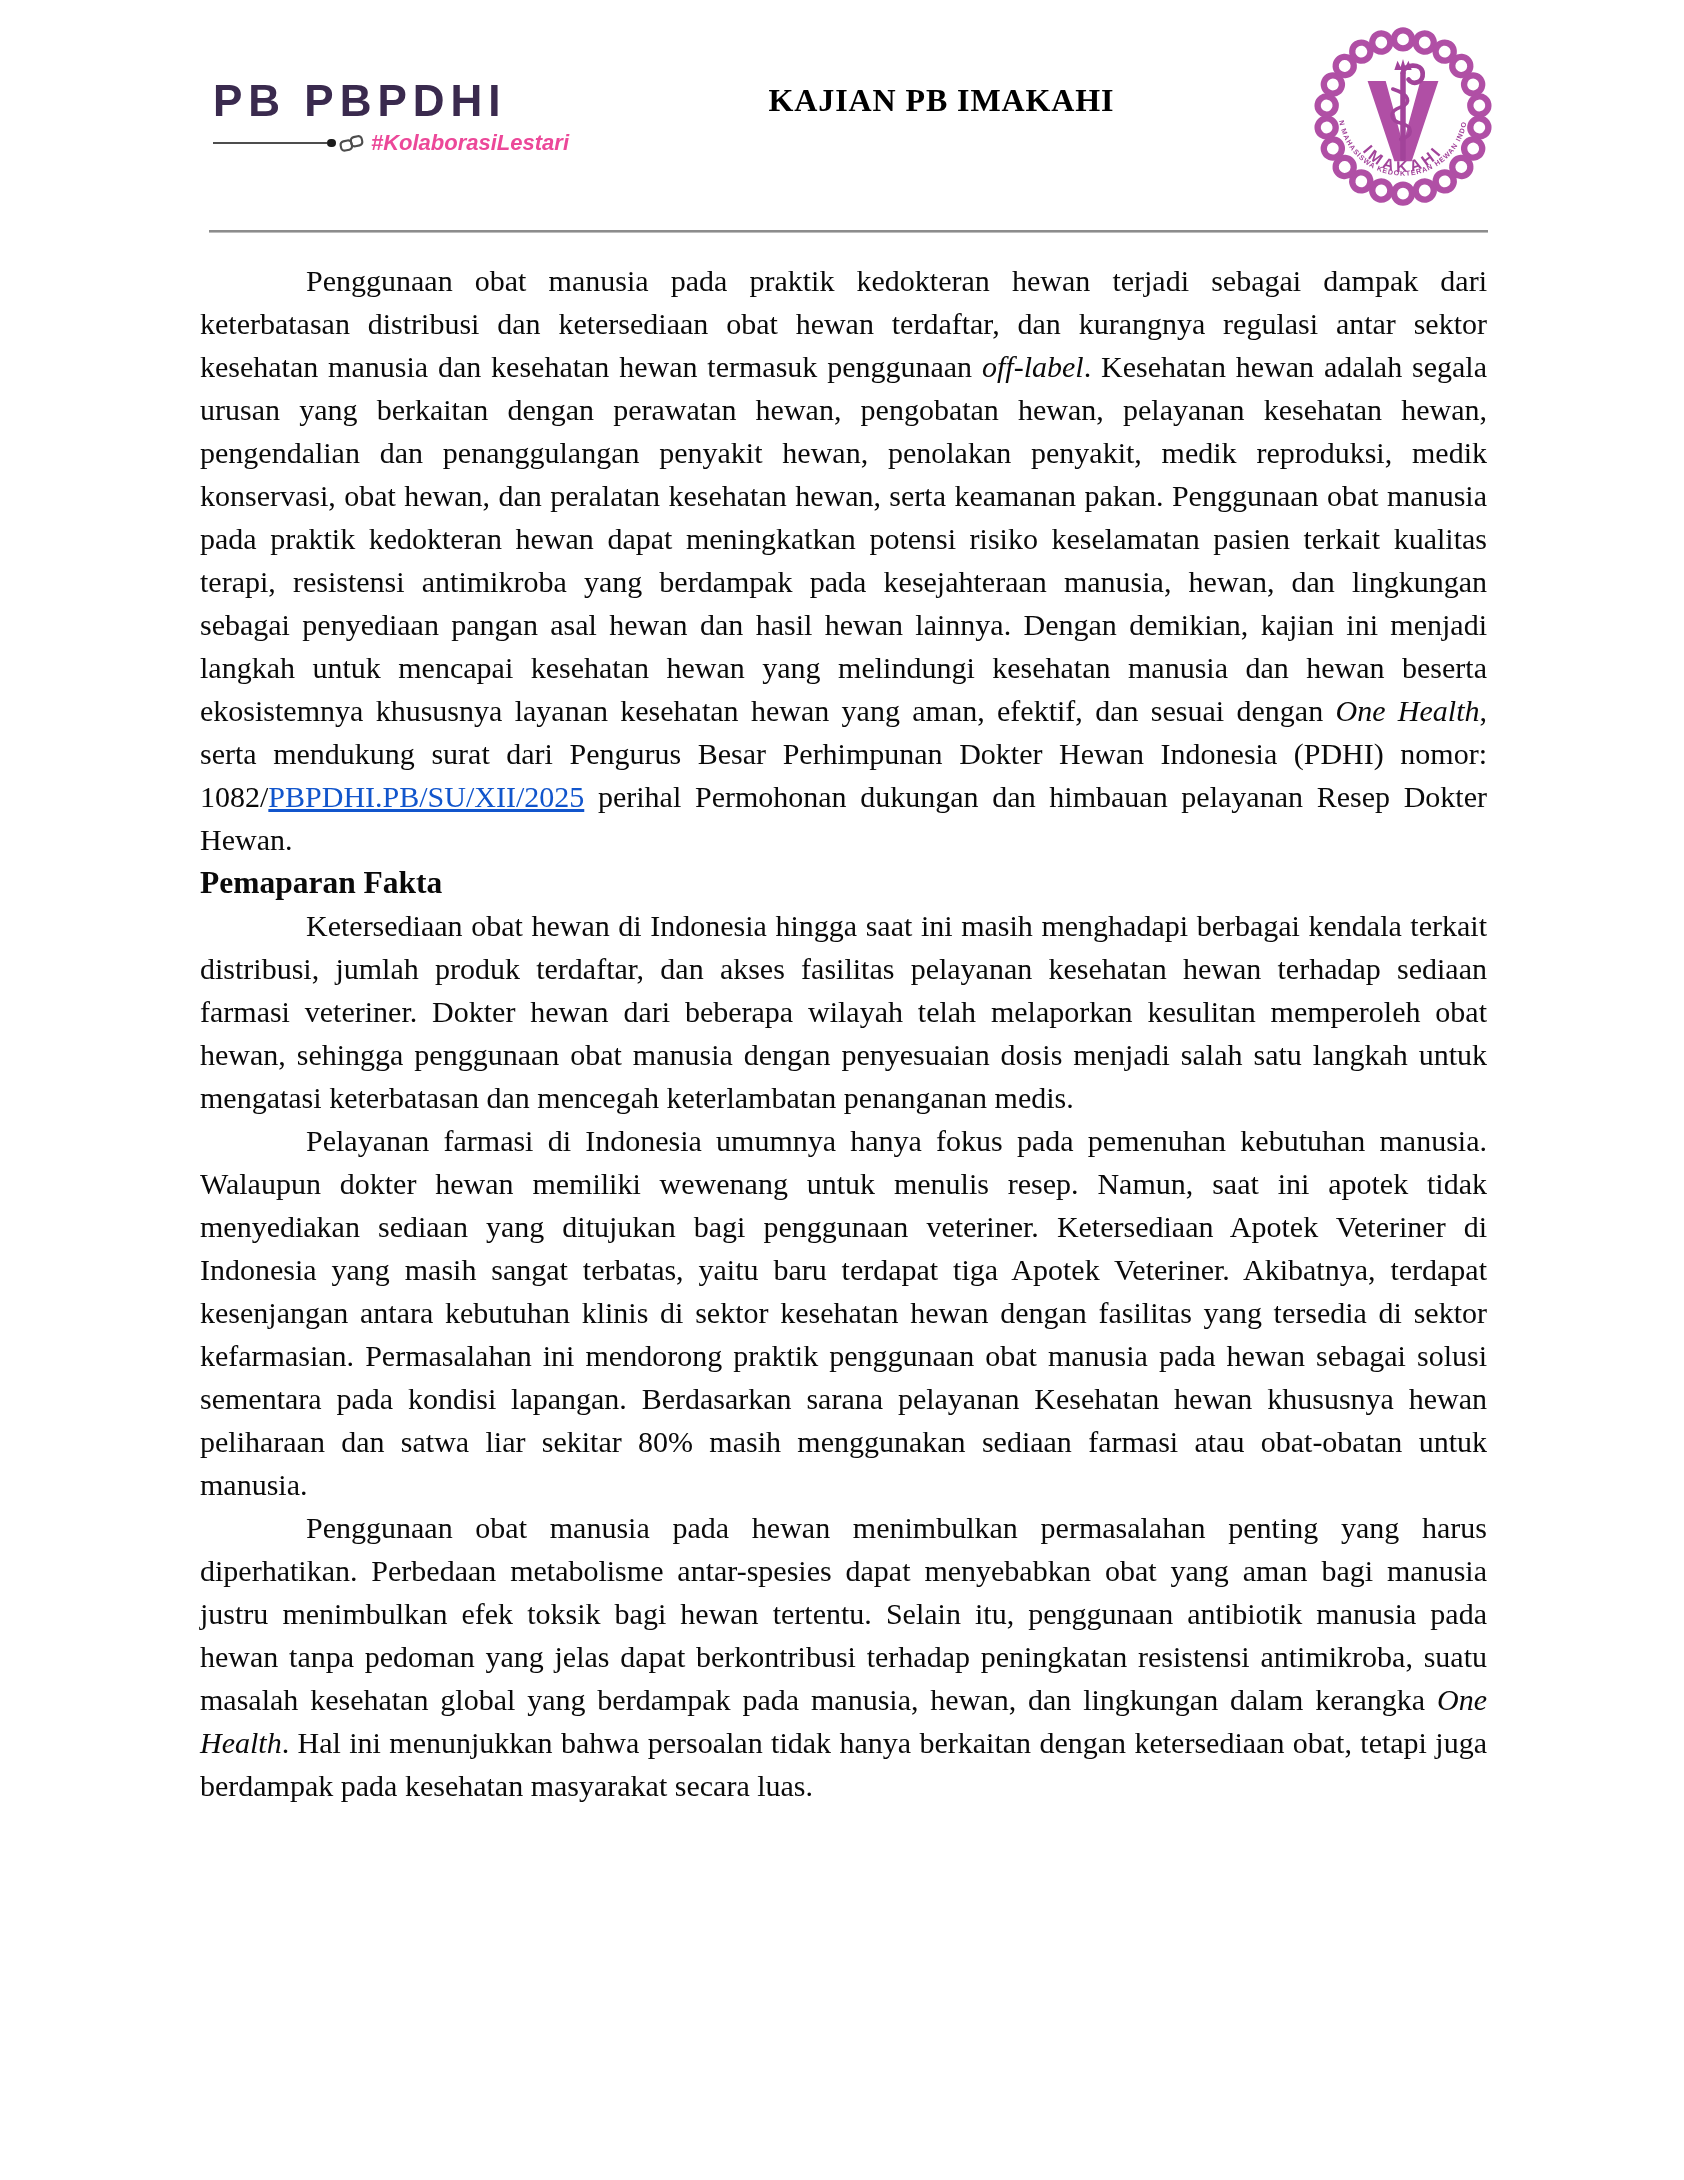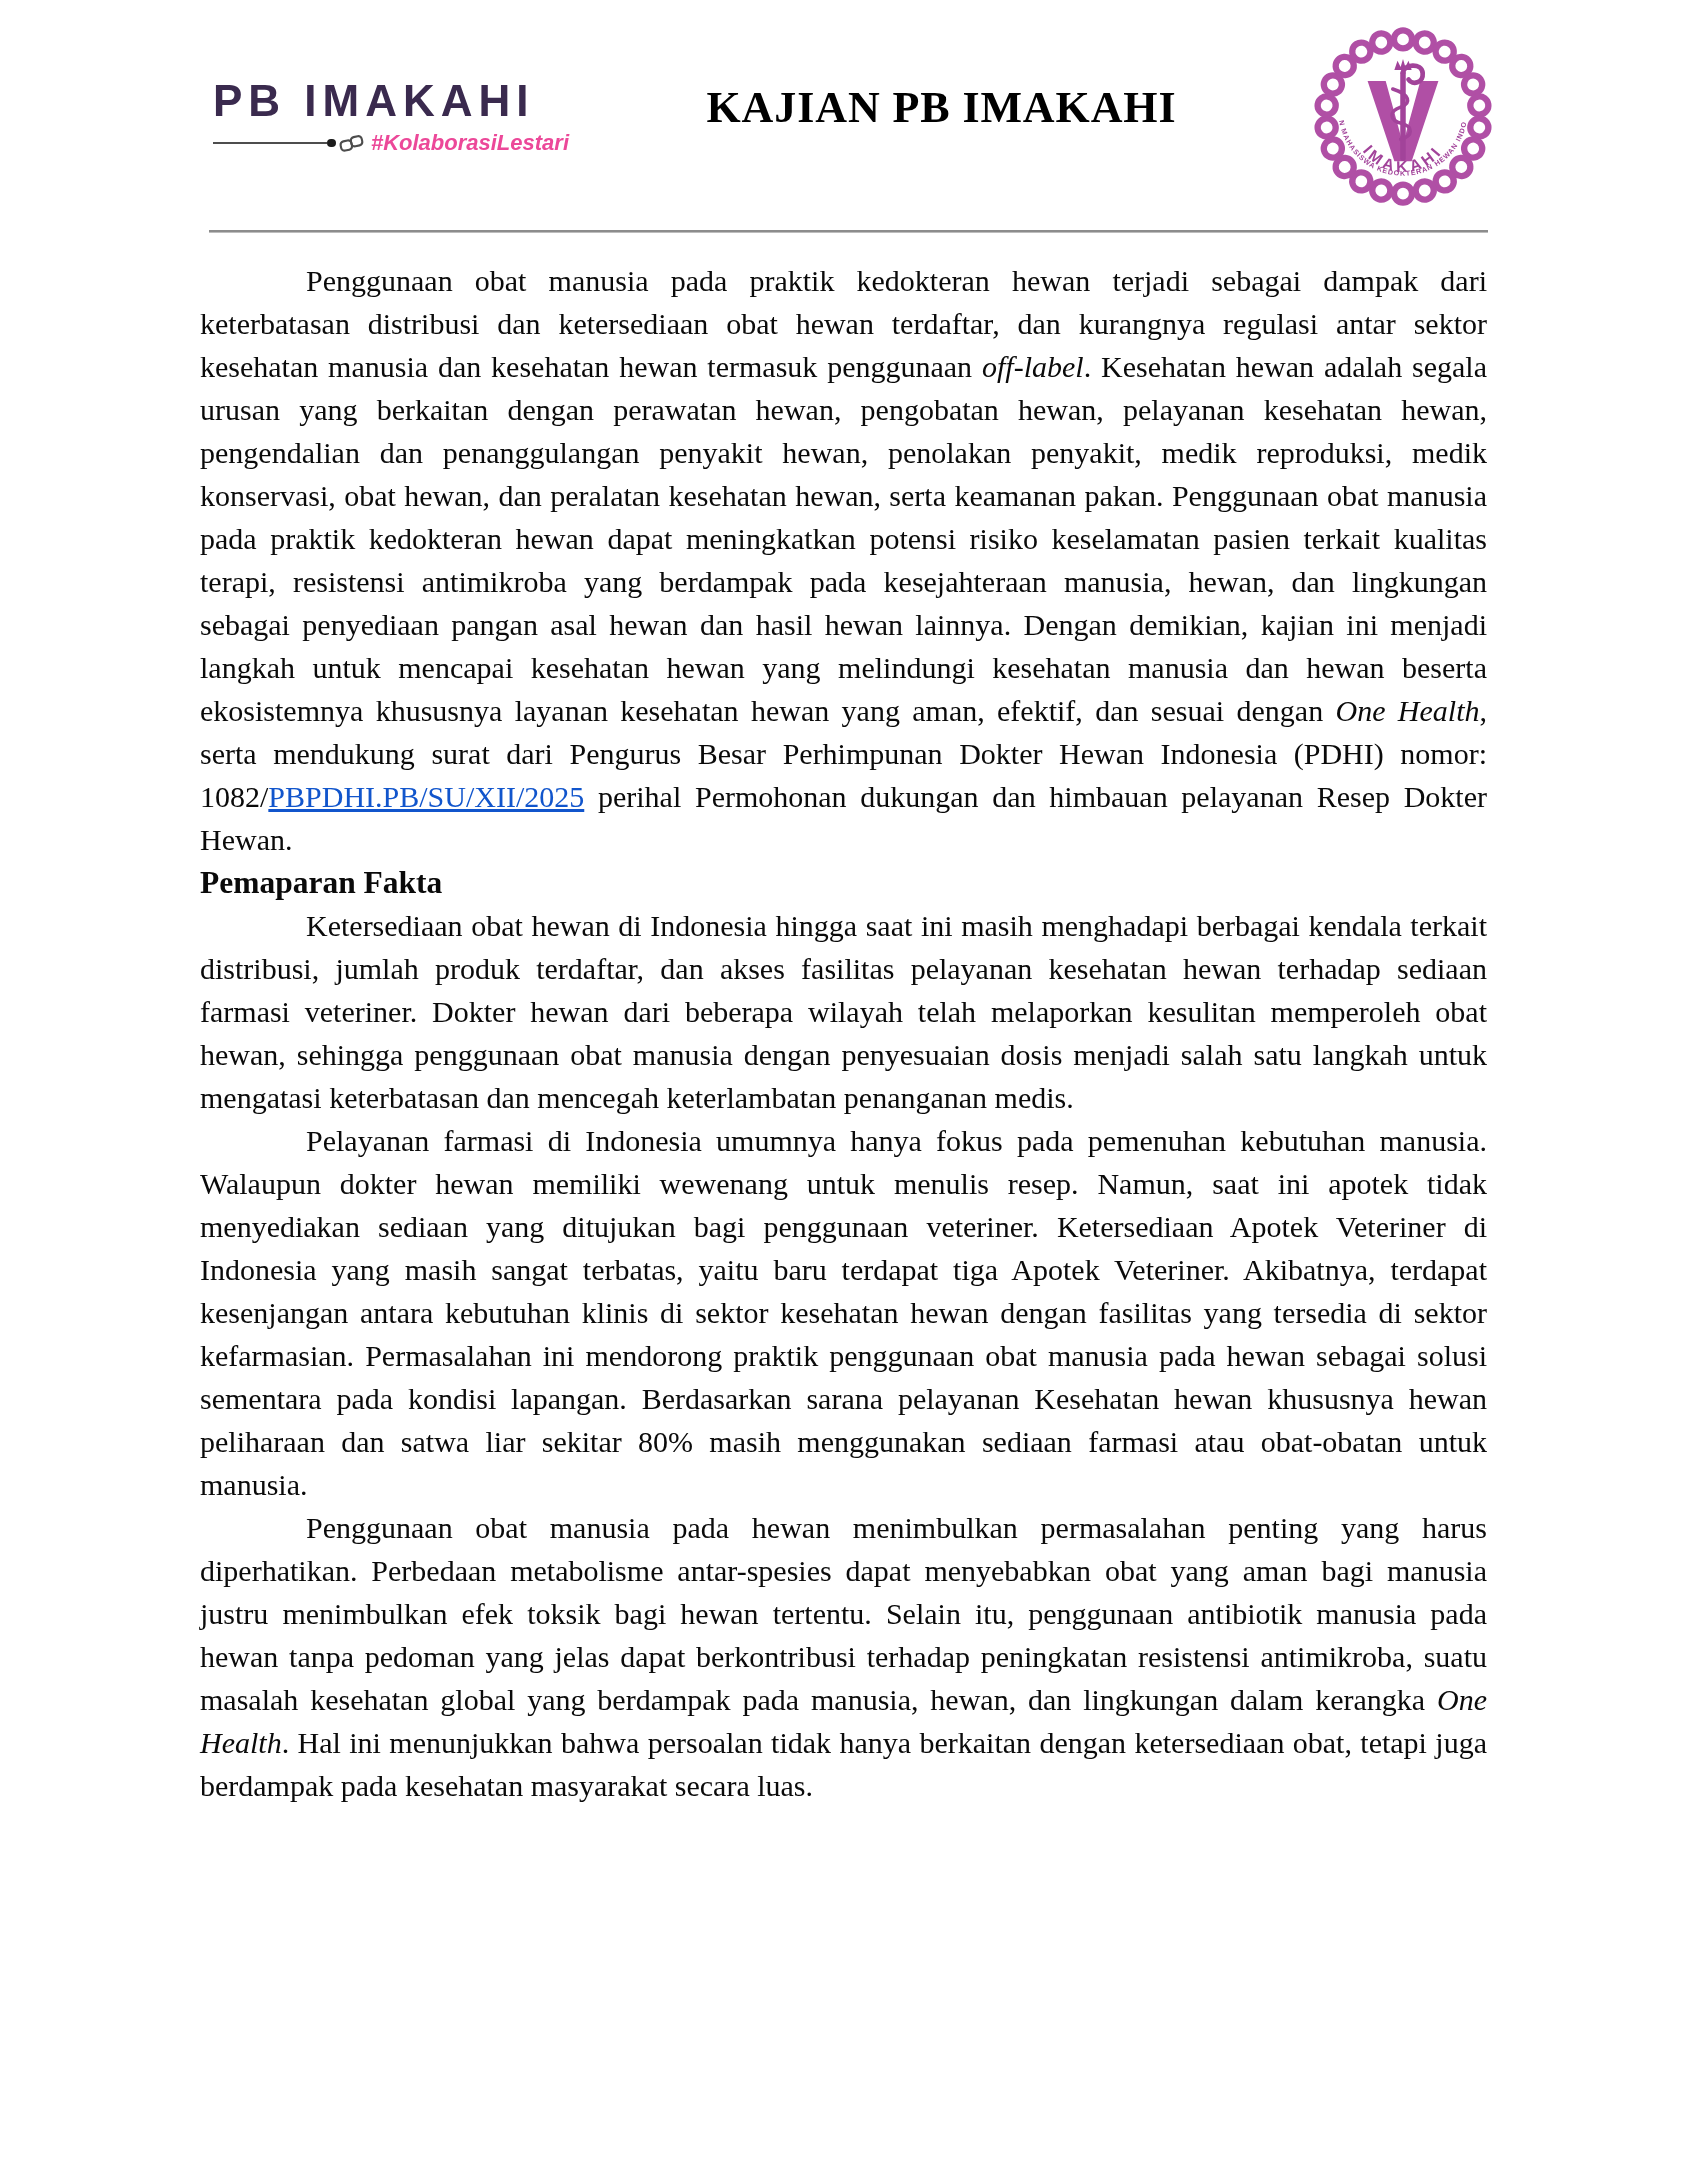--- a/index.html
+++ b/index.html
@@ -50,21 +50,21 @@
     font-style:italic;
     font-weight:700;
     font-size:22px;
     color:#ec4899;
     white-space:nowrap;
   }
   .doc-title{
     flex:1;
     text-align:center;
     margin-top:56px;
-    font-size:44px;
+    font-size:32px;
     font-weight:700;
     letter-spacing:0.9px;
     font-family:"Liberation Serif", serif;
     color:#000;
   }
   .logo-right{width:198px;flex:none;}
   .emblem-svg{display:block;width:198px;height:181px;}
 
   .divider{
     height:3.4px;
@@ -99,21 +99,21 @@
   }
 </style>
 </head>
 <body>
 
 <div class="page">
 
   <div class="header">
 
     <div class="logo-left">
-      <div class="wordmark">PB IMAKAHI</div>
+      <div class="wordmark">PB PBPDHI</div>
       <div class="tagline-row">
         <div class="tagline-line"></div>
         <div class="tagline-dot"></div>
         <svg class="tagline-chain" width="29" height="19" viewBox="0 0 34 22">
           <rect x="2" y="8" width="13" height="11" rx="4" fill="none" stroke="#4d4d4d" stroke-width="2.5" transform="rotate(-12 8 13)"></rect>
           <rect x="14" y="3" width="13" height="11" rx="4" fill="none" stroke="#4d4d4d" stroke-width="2.5" transform="rotate(-12 20 8)"></rect>
         </svg>
         <div class="tagline-text">#KolaborasiLestari</div>
       </div>
     </div>

